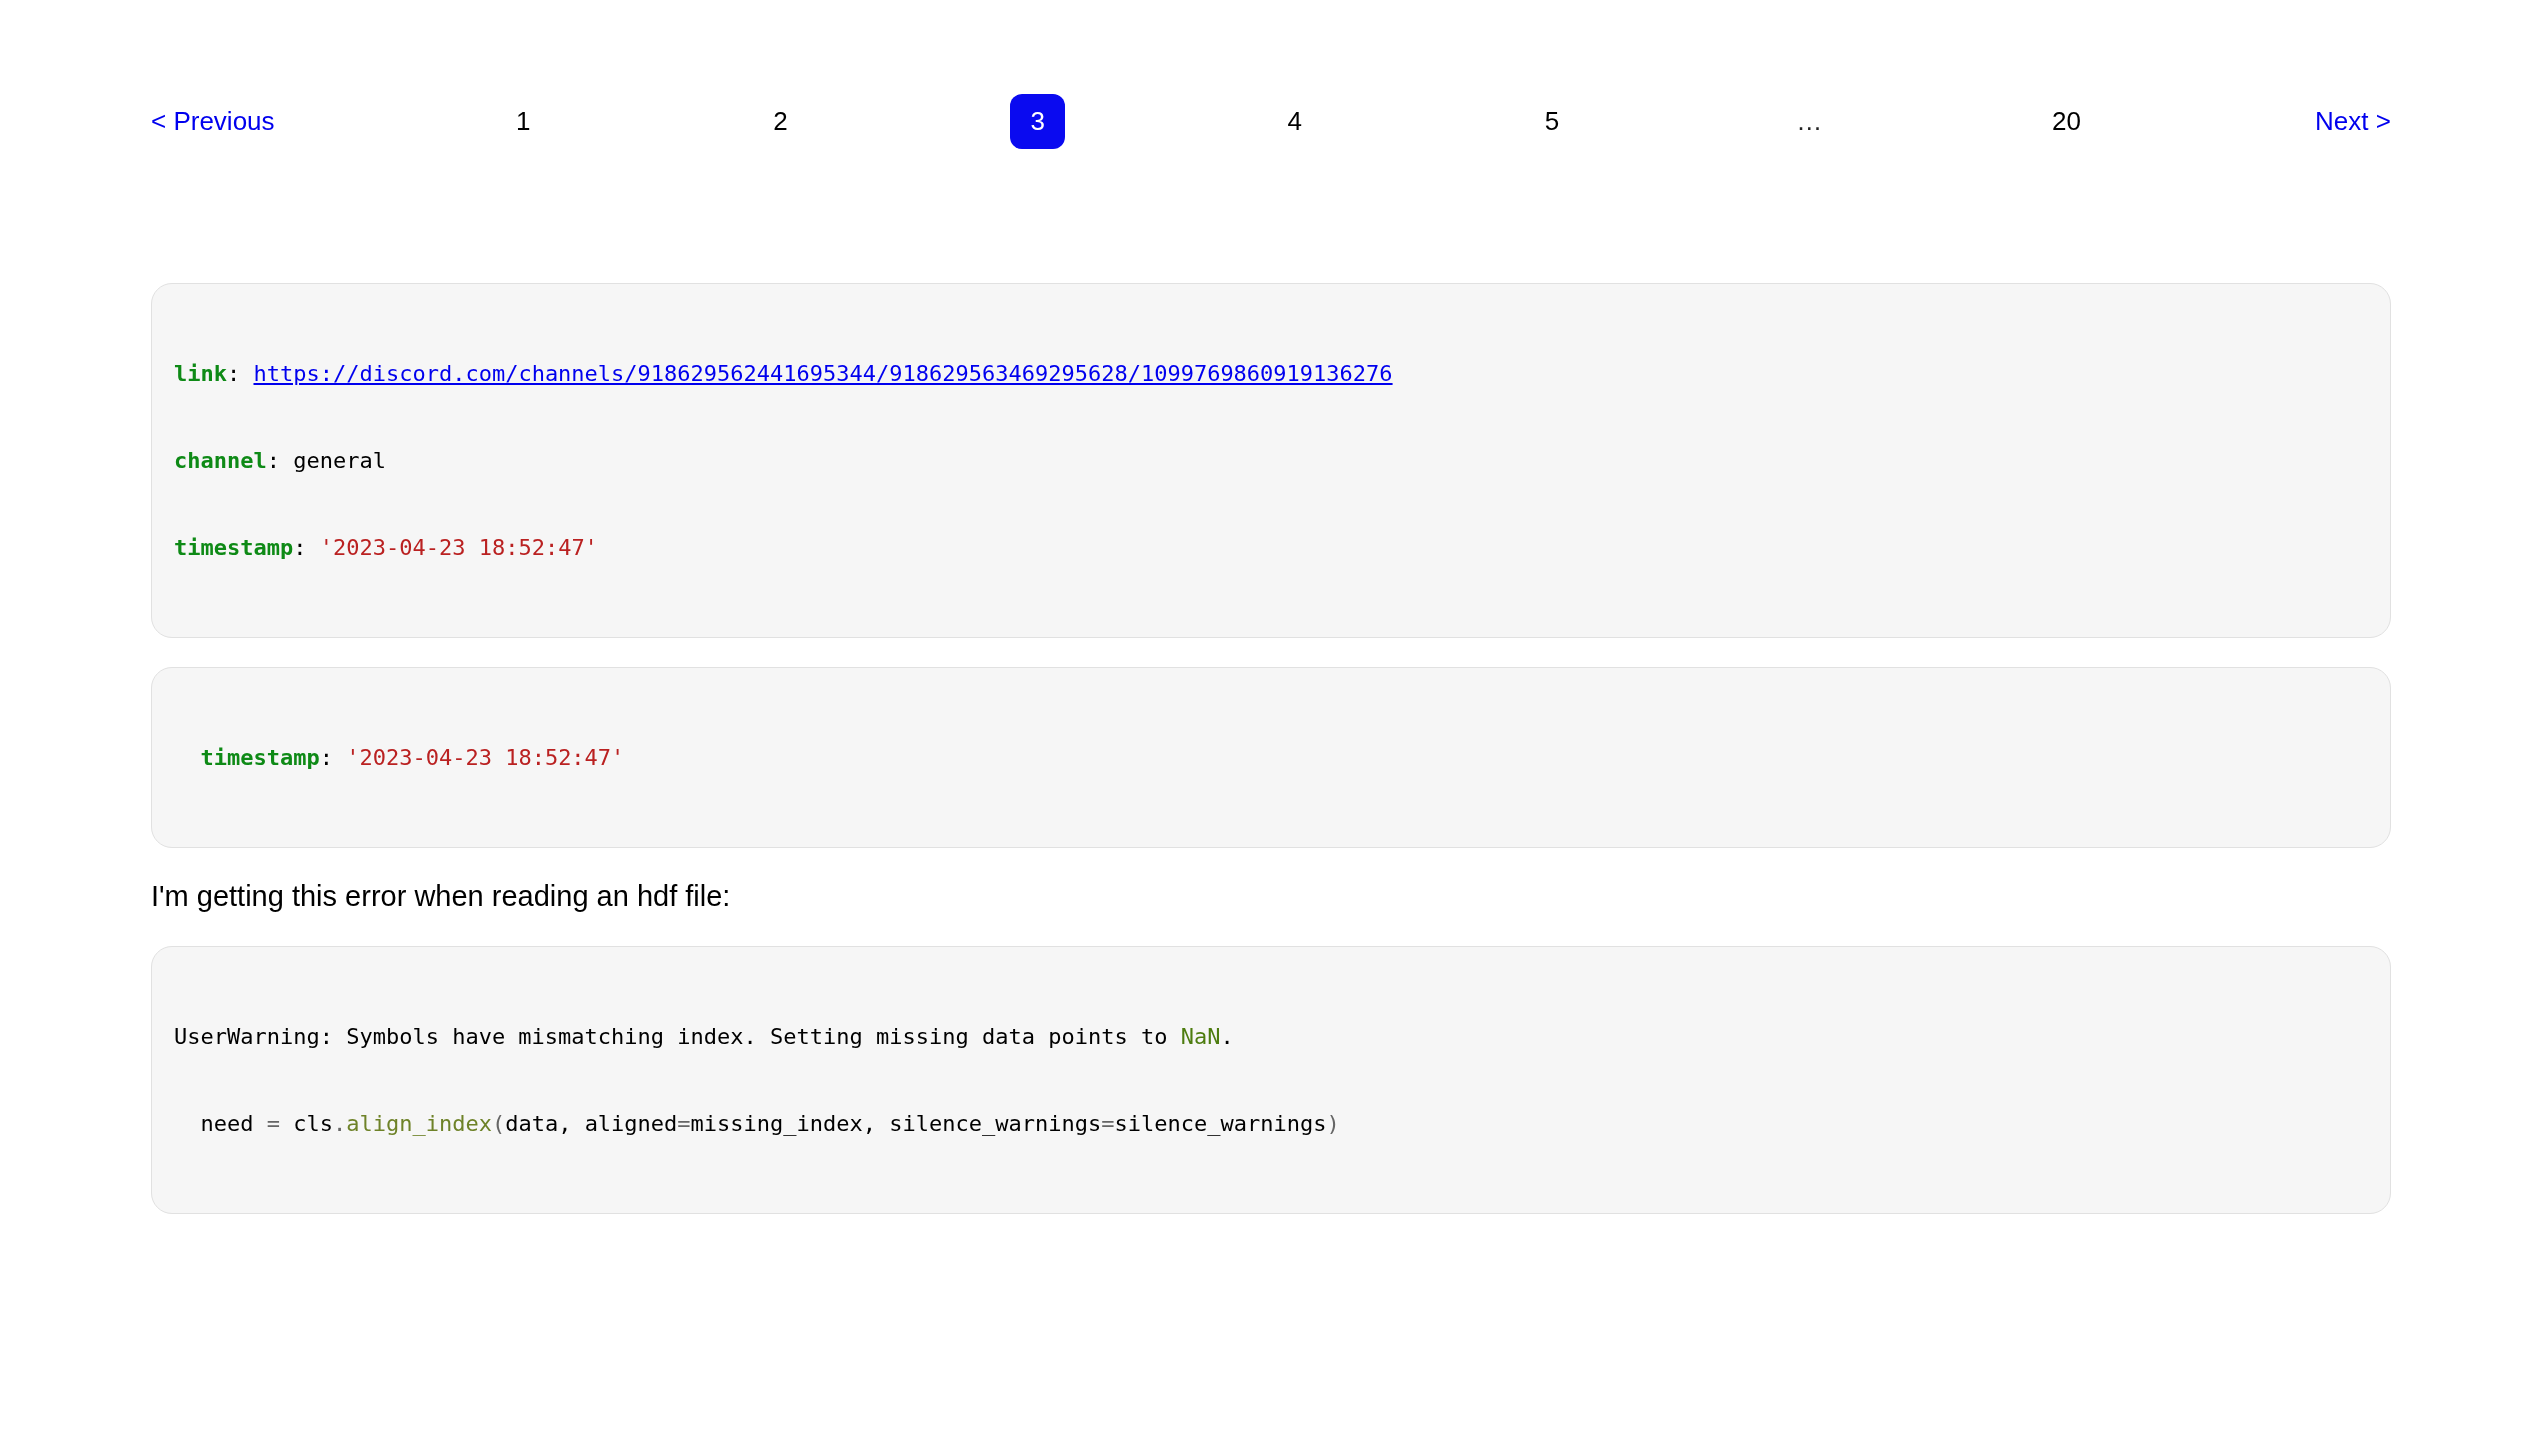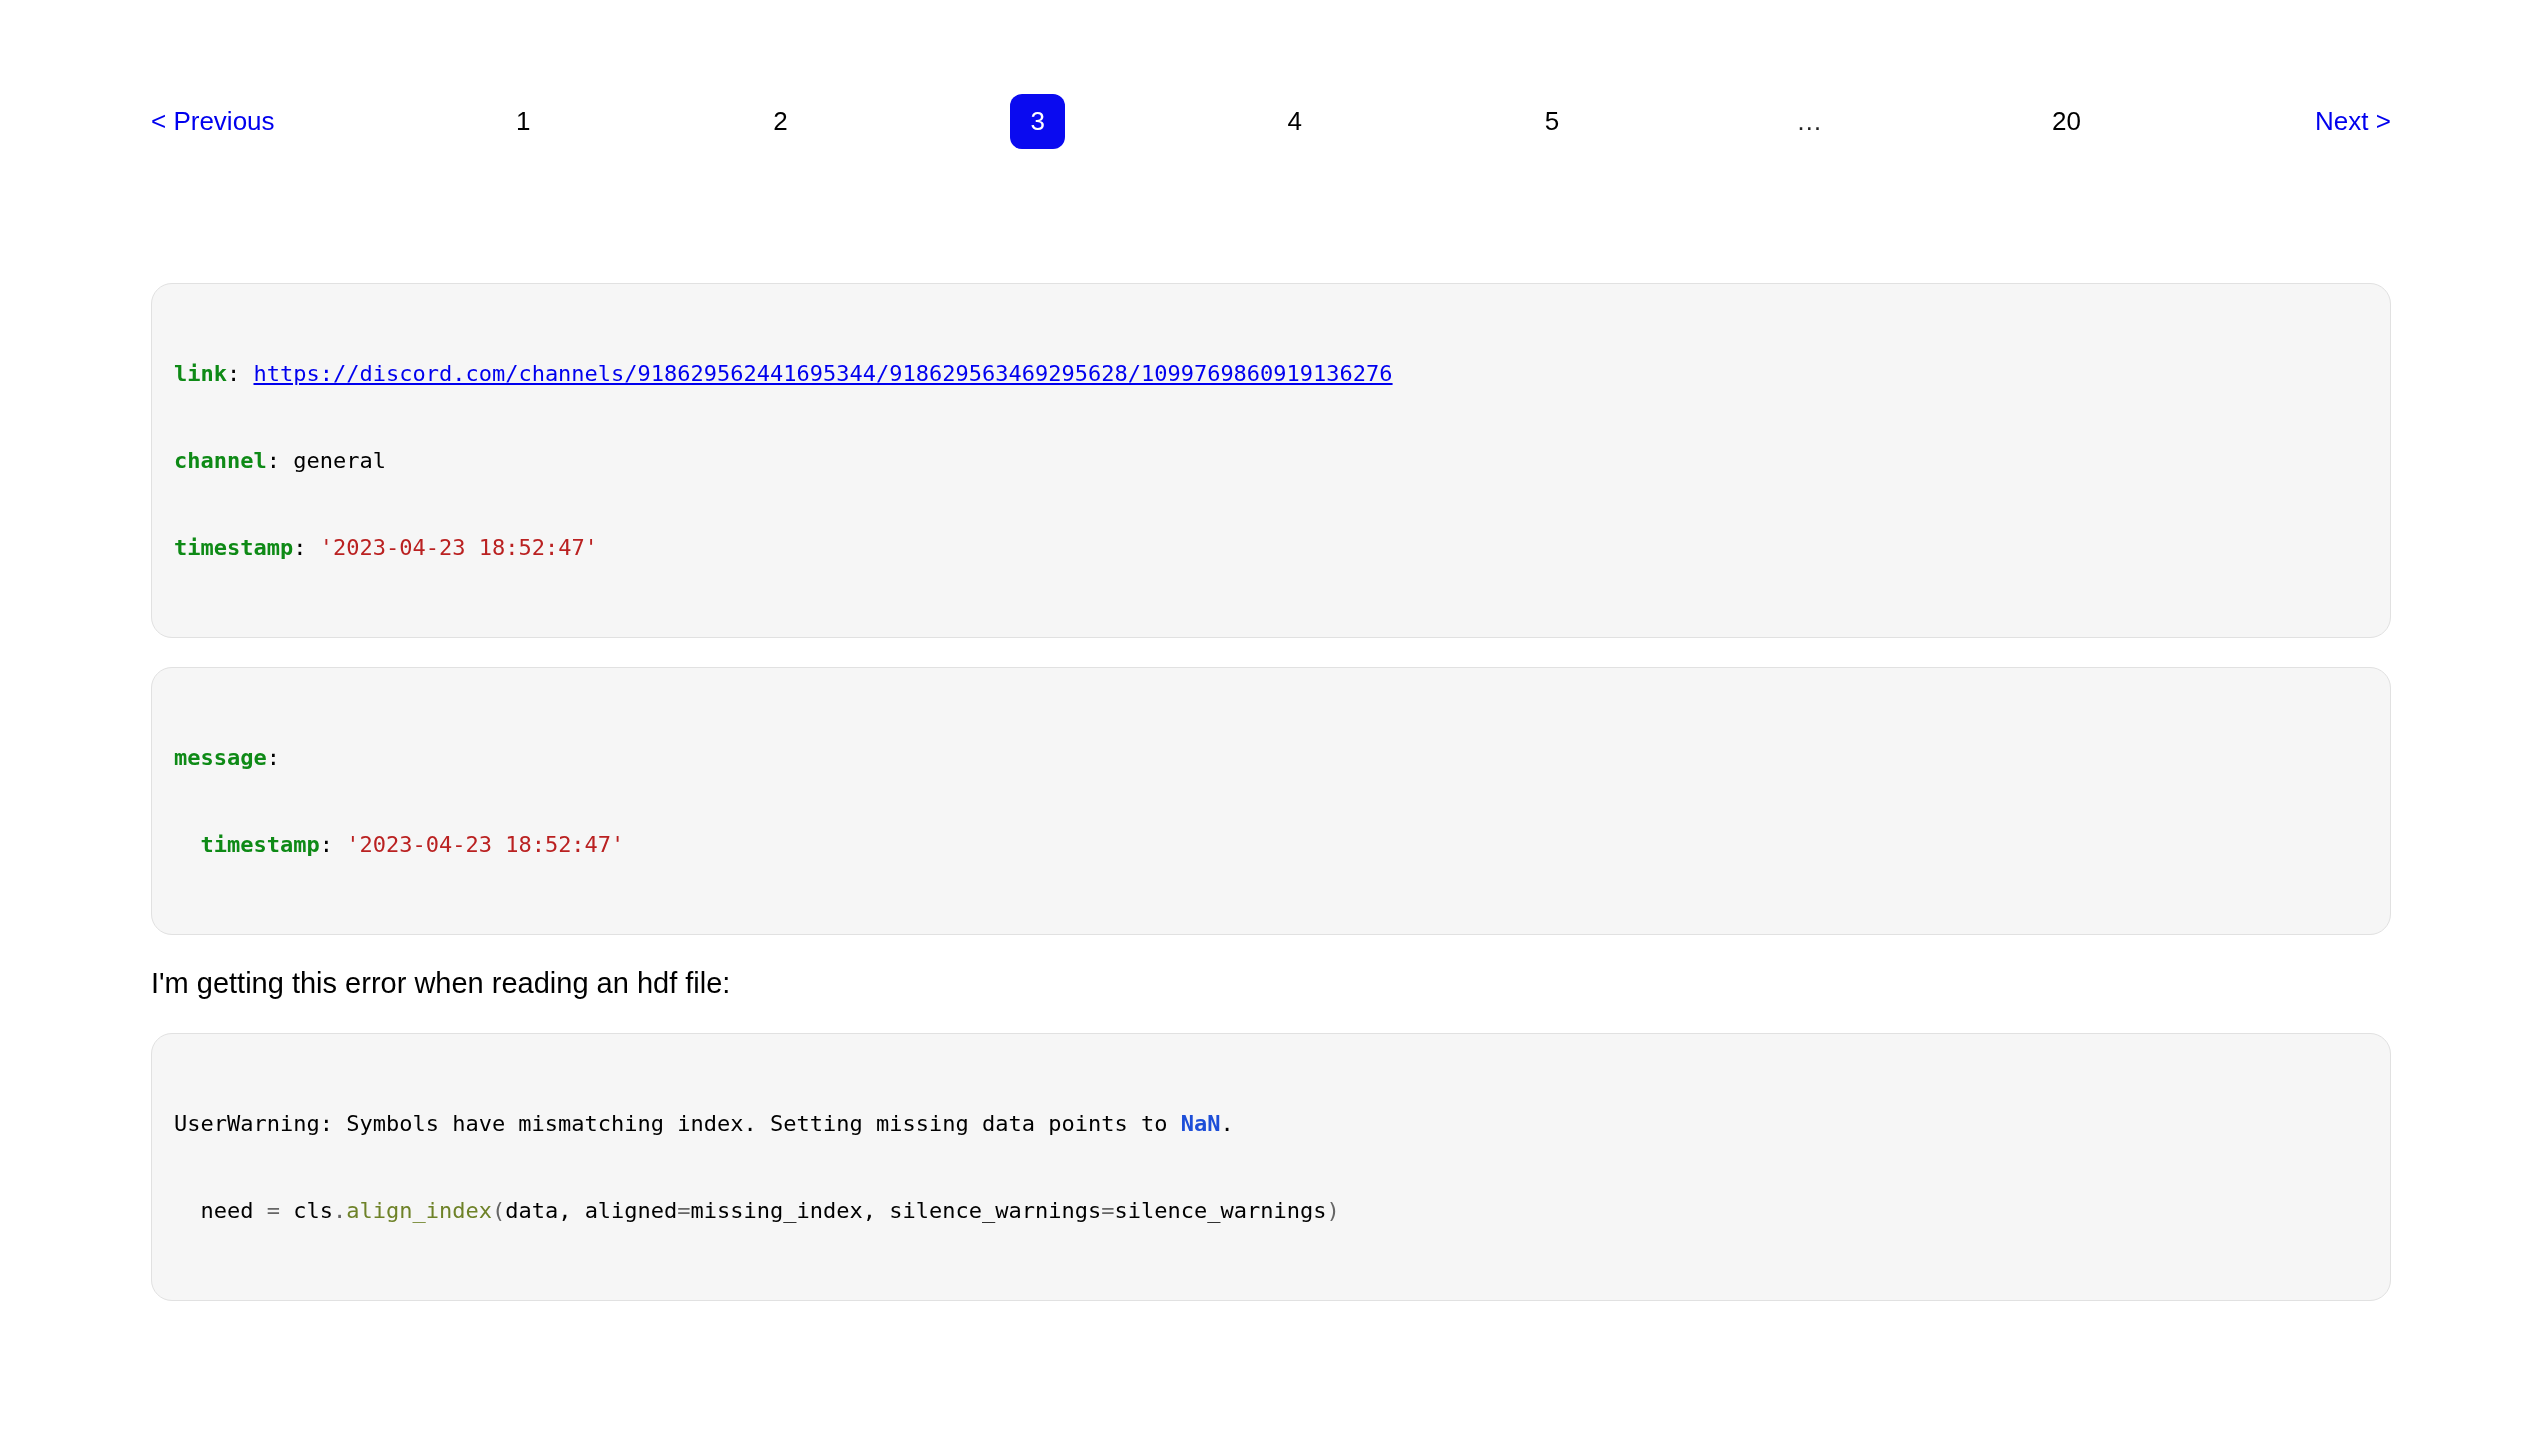--- a/index.html
+++ b/index.html
@@ -68,21 +68,21 @@
     font-size: 22px;
     line-height: 29px;
     white-space: pre;
     color: #000000;
   }
   .code-block + .code-block { margin-top: 29px; }
   .code-line { white-space: pre; }
   .code-line.indent-2 { padding-left: 2ch; }
   .key { color: #0e8a16; font-weight: bold; }
   .str { color: #ba2121; }
-  .kw-green { color: #1d4ed8; font-weight: bold; }
+  .kw-green { color: #4d7c0f; font-weight: normal; }
   .func { color: #6e8228; }
   .punct { color: #666666; }
   .code-link {
     color: #0000ee;
     text-decoration: underline;
     cursor: pointer;
   }
 
   
   .para {
@@ -125,21 +125,20 @@
     <a class="page-nav next">Next &gt;</a>
   </nav>
 
   <div class="code-block">
     <div class="code-line"><span class="key">link</span><span>: </span><a class="code-link">https://discord.com/channels/918629562441695344/918629563469295628/1099769860919136276</a></div>
     <div class="code-line"><span class="key">channel</span><span>: </span><span>general</span></div>
     <div class="code-line"><span class="key">timestamp</span><span>: </span><span class="str">'2023-04-23 18:52:47'</span></div>
   </div>
 
   <div class="code-block">
-    <div class="code-line"><span class="key">message</span><span>:</span></div>
     <div class="code-line indent-2"><span class="key">timestamp</span><span>: </span><span class="str">'2023-04-23 18:52:47'</span></div>
   </div>
 
   <p class="para">I'm getting this error when reading an hdf file:</p>
 
   <div class="code-block">
     <div class="code-line"><span>UserWarning: Symbols have mismatching index. Setting missing data points to </span><span class="kw-green">NaN</span><span>.</span></div>
     <div class="code-line indent-2"><span>need </span><span class="punct">=</span><span> cls</span><span class="punct">.</span><span class="func">align_index</span><span class="punct">(</span><span>data, aligned</span><span class="punct">=</span><span>missing_index, silence_warnings</span><span class="punct">=</span><span>silence_warnings</span><span class="punct">)</span></div>
   </div>
 

